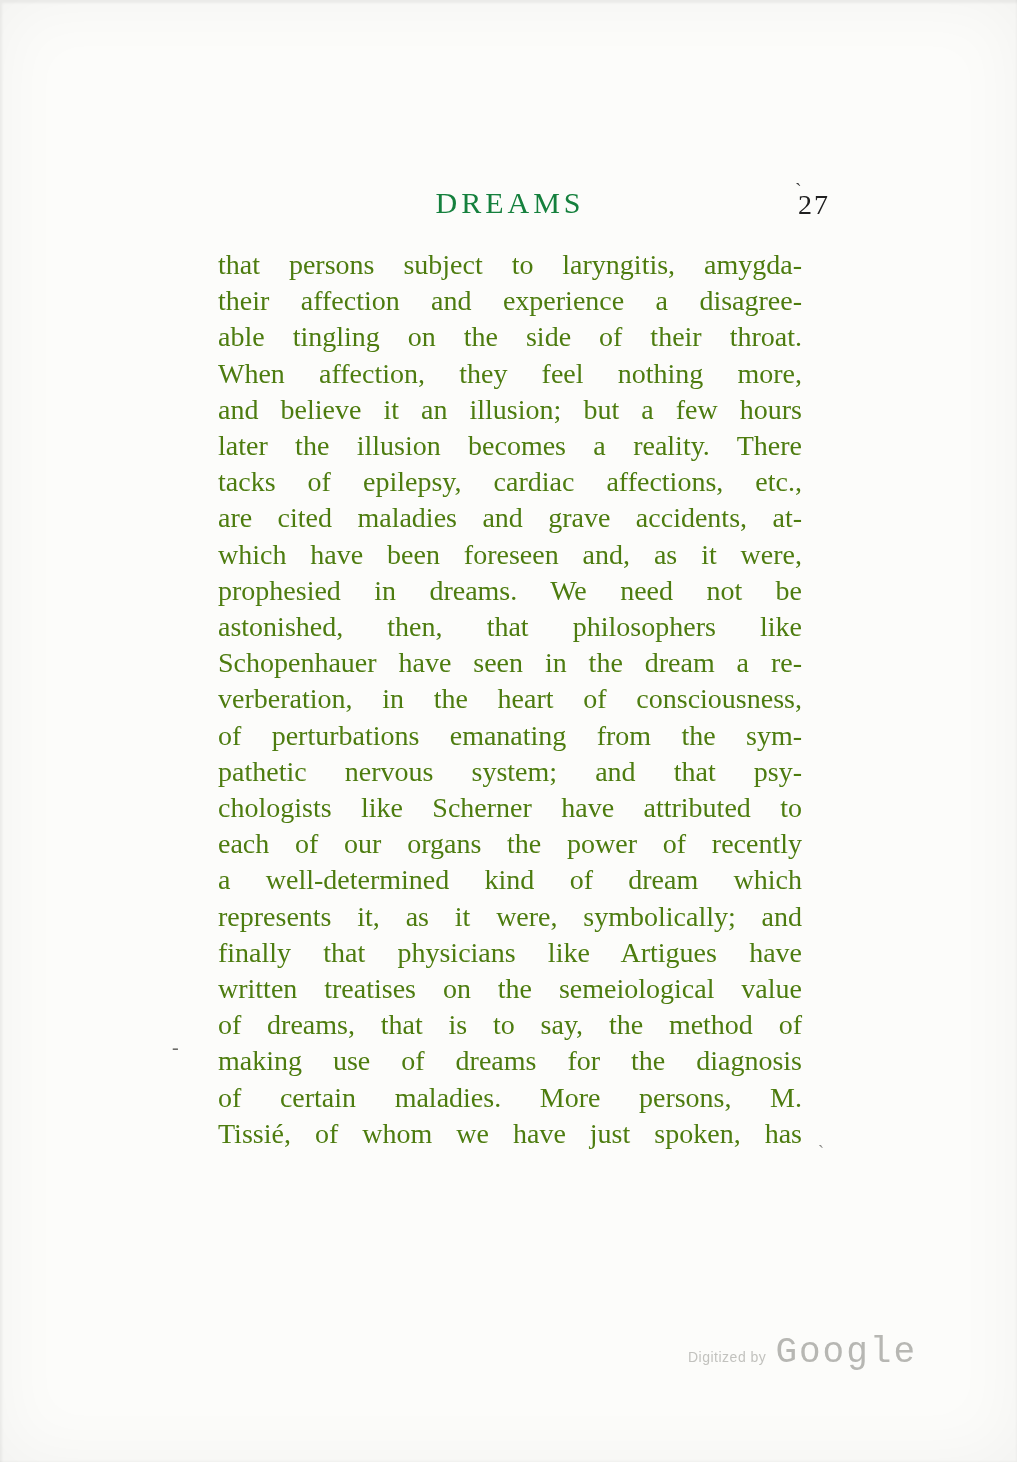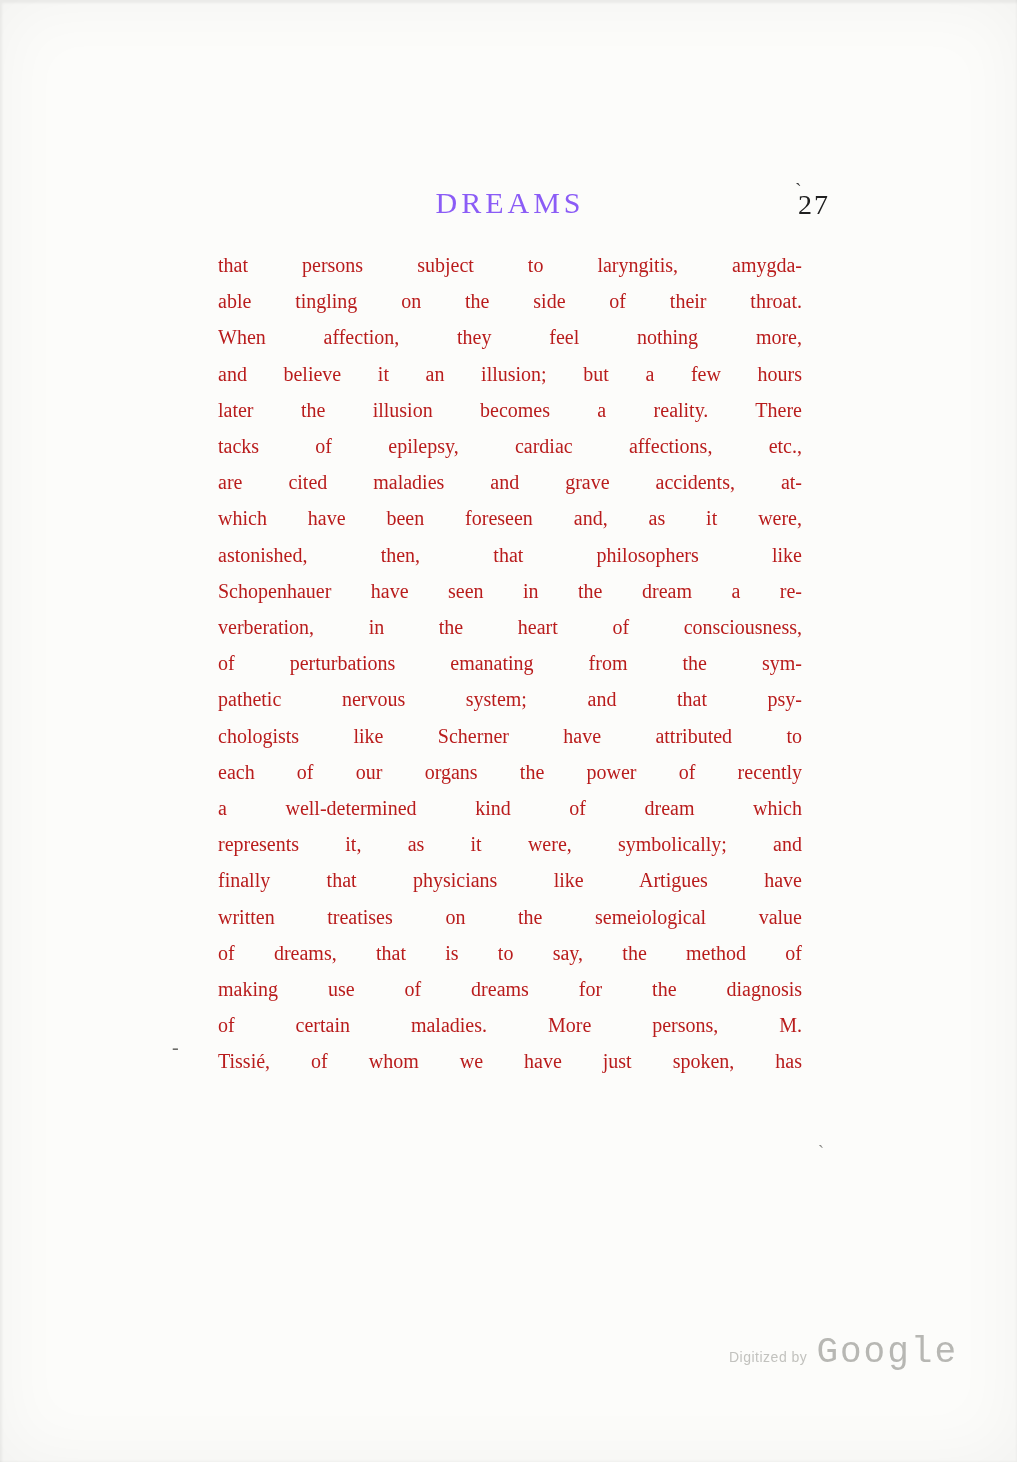--- a/index.html
+++ b/index.html
@@ -20,21 +20,21 @@
                 inset -1px -1px 2px rgba(0,0,0,0.03);
   }
   .header-title {
     position: absolute;
     top: 186px;
     left: 218px;
     width: 584px;
     text-align: center;
     font-size: 30px;
     letter-spacing: 4px;
-    color: #8b5cf6;
+    color: #15803d;
   }
   .page-number {
     position: absolute;
     top: 189px;
     left: 798px;
     font-size: 28px;
     letter-spacing: 2px;
     color: #202020;
   }
   .page-number-mark {
@@ -44,27 +44,27 @@
     font-size: 20px;
     color: #3a3a3a;
   }
   .body-text {
     position: absolute;
     top: 247px;
     left: 218px;
     width: 584px;
   }
   .line {
-    font-size: 20px;
+    font-size: 28px;
     line-height: 36.2px;
     text-align: justify;
     text-align-last: justify;
     text-justify: inter-word;
     white-space: normal;
-    color: #b91c1c;
+    color: #4d7c0f;
   }
   .artifact-left {
     position: absolute;
     top: 1036px;
     left: 172px;
     font-size: 20px;
     color: #6b6b68;
   }
   .artifact-right {
     position: absolute;
@@ -79,21 +79,20 @@
     left: 688px;
     display: flex;
     align-items: baseline;
     gap: 9px;
   }
   .digitized-by {
     font-family: "Liberation Sans", sans-serif;
     font-size: 14px;
     color: #c2c2be;
     letter-spacing: 0.5px;
-    margin-left: 41px;
   }
   .google-logo {
     font-family: Liberation Mono, monospace;
     font-size: 36px;
     color: #b7b7b3;
     letter-spacing: 2px;
   }
 </style>
 </head>
 <body>
@@ -101,27 +100,29 @@
 <div class="page">
 
   <div class="header-title">DREAMS</div>
 
   <div class="page-number">27</div>
 
   <div class="page-number-mark">`</div>
 
   <div class="body-text">
       <div class="line">that persons subject to laryngitis, amygda-</div>
+      <div class="line">their affection and experience a disagree-</div>
       <div class="line">able tingling on the side of their throat.</div>
       <div class="line">When affection, they feel nothing more,</div>
       <div class="line">and believe it an illusion; but a few hours</div>
       <div class="line">later the illusion becomes a reality.  There</div>
       <div class="line">tacks of epilepsy, cardiac affections, etc.,</div>
       <div class="line">are cited maladies and grave accidents, at-</div>
       <div class="line">which have been foreseen and, as it were,</div>
+      <div class="line">prophesied in dreams.  We need not be</div>
       <div class="line">astonished, then, that philosophers like</div>
       <div class="line">Schopenhauer have seen in the dream a re-</div>
       <div class="line">verberation, in the heart of consciousness,</div>
       <div class="line">of perturbations emanating from the sym-</div>
       <div class="line">pathetic nervous system; and that psy-</div>
       <div class="line">chologists like Scherner have attributed to</div>
       <div class="line">each of our organs the power of recently</div>
       <div class="line">a well-determined kind of dream which</div>
       <div class="line">represents it, as it were, symbolically; and</div>
       <div class="line">finally that physicians like Artigues have</div>

